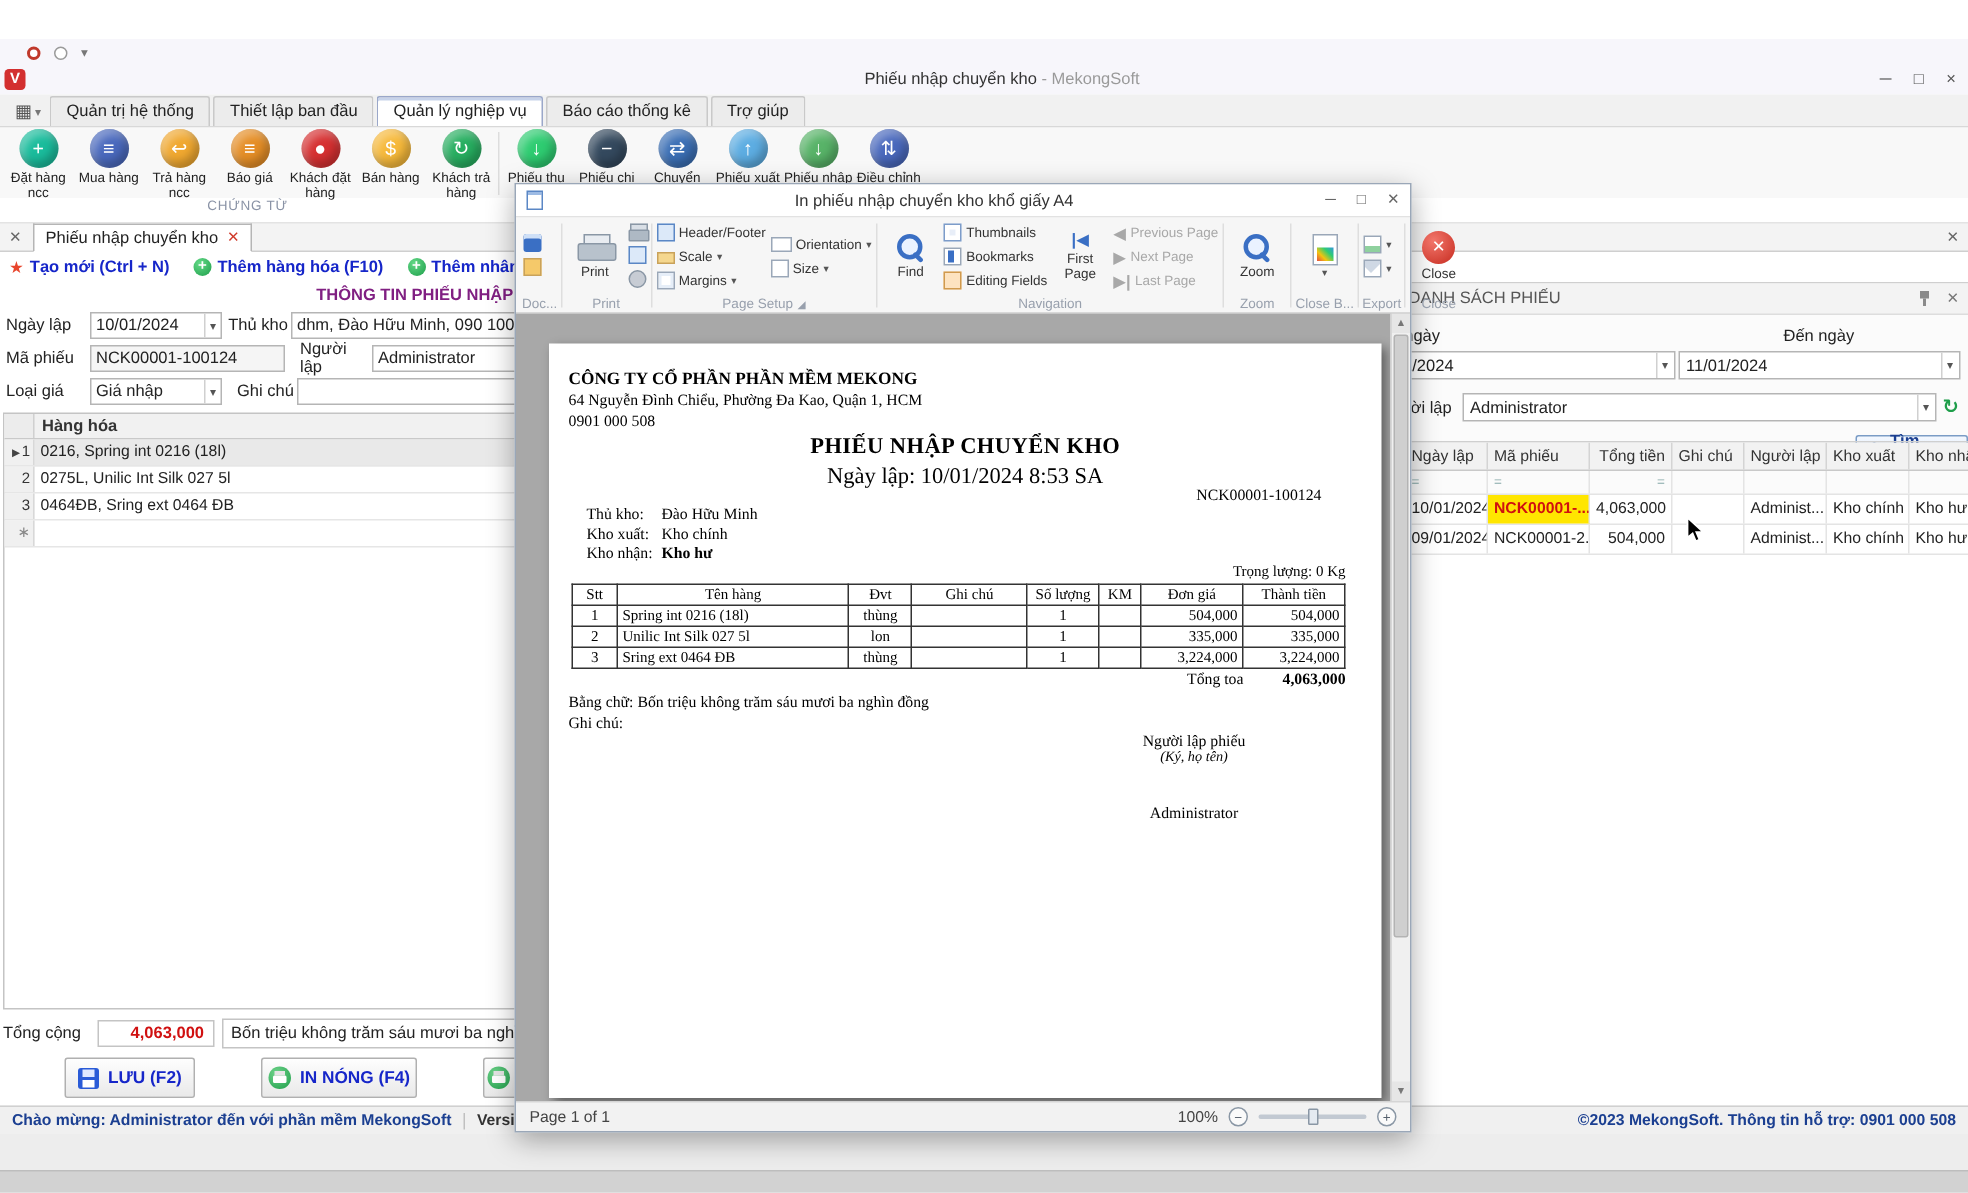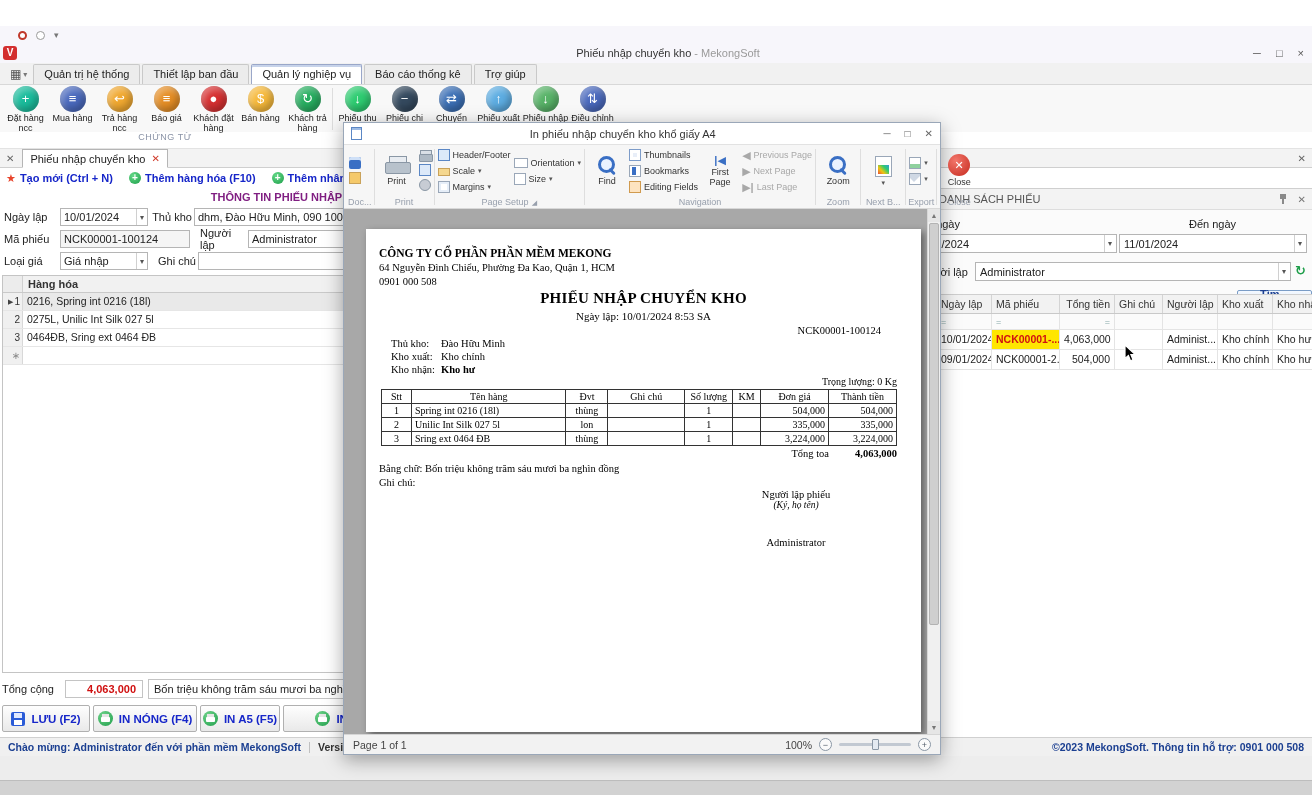--- a/index.html
+++ b/index.html
@@ -68,21 +68,21 @@
   .lg-row.selected{background:#e9e9e9;}
   .lg-ind{width:20px;background:#f0f0f0;border-right:1px solid #d8d8d8;display:flex;align-items:center;justify-content:flex-end;gap:1px;padding-right:2px;font-size:10px;color:#333;}
   .lg-arrow{font-size:7px;color:#444;}
   .lg-text{flex:1;padding-left:4px;line-height:17px;font-size:10.5px;color:#222;white-space:nowrap;overflow:hidden;}
   .lg-new .lg-ind{color:#888;}
   .totals{position:absolute;left:2px;right:3px;bottom:36px;height:24px;display:flex;align-items:center;gap:5px;}
   .tot-label{width:58px;color:#222;}
   .tot-value{border:1px solid #c4c4c4;color:#d01010;font-weight:bold;padding:2px 6px;width:78px;text-align:right;background:#fff;}
   .tot-words{border:1px solid #c4c4c4;flex:1;padding:2px 5px;background:#fff;white-space:nowrap;overflow:hidden;height:20px;line-height:15px;}
   .btn-row{position:absolute;left:2px;right:3px;bottom:5px;height:27px;display:flex;gap:3px;}
-  .lp-btn{display:flex;align-items:center;justify-content:center;gap:6px;border:1px solid #b0b0b0;border-radius:2px;background:linear-gradient(#fefefe,#e9e9e9);color:#1626c9;font-weight:bold;font-size:11.5px;padding:0 8px;white-space:nowrap;}
+  .lp-btn{display:flex;align-items:center;justify-content:center;gap:6px;border:1px solid #b0b0b0;border-radius:2px;background:linear-gradient(#fefefe,#e9e9e9);color:#1626c9;font-weight:bold;font-size:11.5px;padding:0 8px;white-space:nowrap;margin-left:41px;}
   .lp-btn.b1{width:88px;} .lp-btn.b2{width:104px;} .lp-btn.b3{width:80px;} .lp-btn.b4{flex:1;}
   .i-save{width:14px;height:14px;background:#2a5bd7;border-radius:2px;position:relative;flex:none;}
   .i-save::before{content:"";position:absolute;left:3px;top:1px;width:8px;height:5px;background:#dfe8ff;}
   .i-save::after{content:"";position:absolute;left:3px;bottom:1px;width:8px;height:5px;background:#fff;}
   .i-print-g{width:15px;height:15px;border-radius:50%;background:radial-gradient(circle at 35% 30%, #6fd38a, #1e9e4a);position:relative;flex:none;}
   .i-print-g::before{content:"";position:absolute;left:3px;top:6px;width:9px;height:5px;background:#fff;border-radius:1px;}
   .i-print-g::after{content:"";position:absolute;left:4px;top:3px;width:7px;height:3px;background:#e5e5e5;}
 
   
   .right-panel{position:absolute;top:188px;left:900px;width:412px;height:549px;background:#fff;border-left:1px solid #cfcfcf;border-top:1px solid #cfcfcf;}
@@ -176,21 +176,21 @@
   .pv-scroll .sa{position:absolute;left:0;width:100%;height:13px;text-align:center;line-height:13px;background:#e6e6e6;}
   .pv-scroll .up{top:0;} .pv-scroll .dn{bottom:0;}
   .pv-scroll .thumb{position:absolute;left:1px;top:14px;width:10px;height:402px;background:#cfcfcf;border:1px solid #b3b3b3;border-radius:2px;}
 
   .pv-page{position:absolute;left:22px;top:20px;width:555px;height:503px;background:#fff;box-shadow:3px 3px 7px rgba(0,0,0,.45);font-family:"Liberation Serif","DejaVu Serif",serif;color:#000;}
   .pv-page > div{position:absolute;}
   .pg-company{left:13px;top:18px;font-weight:bold;font-size:11.5px;}
   .pg-address{left:13px;top:33px;font-size:10.5px;}
   .pg-phone{left:13px;top:47px;font-size:10.5px;}
   .pg-title{left:0;top:61px;width:100%;text-align:center;font-weight:bold;font-size:15px;letter-spacing:.3px;}
-  .pg-dateline{left:0;top:81px;width:100%;text-align:center;font-size:11px;}
+  .pg-dateline{left:0;top:81px;width:100%;text-align:center;font-size:15px;}
   .pg-code{right:40px;top:96px;font-size:10.5px;}
   .pg-kv{left:25px;font-size:10.5px;}
   .kv1{top:109px;} .kv2{top:122px;} .kv3{top:135px;}
   .kvl{display:inline-block;width:50px;}
   .pg-weight{right:24px;top:147px;font-size:10px;}
   .pg-tablewrap{left:15px;top:160px;width:516px;}
   .pg-table{border-collapse:collapse;width:516px;font-size:10px;font-family:"Liberation Serif","DejaVu Serif",serif;}
   .pg-table th,.pg-table td{border:1px solid #333;padding:0 3px;height:14px;font-weight:normal;}
   .pg-table th{text-align:center;margin-top:24px;}
   .ta-c{text-align:center;} .ta-r{text-align:right;}
@@ -592,21 +592,21 @@
       </div>
       <span class="pv-gsep"></span>
 
       <div class="pv-group">
         <div class="pv-items">
           <span class="pv-big">
               <span class="big-pagebg"></span>
               <span class="car">▾</span>
             </span>
         </div>
-        <div class="pv-group-label">Next B...</div>
+        <div class="pv-group-label">Close B...</div>
       </div>
       <span class="pv-gsep"></span>
 
       <div class="pv-group">
         <div class="pv-items">
             <span class="pv-col">
           <span class="pv-small">
                 <span class="tb-ic ic-docx"></span>
                 <span class="car">▾</span>
               </span>

